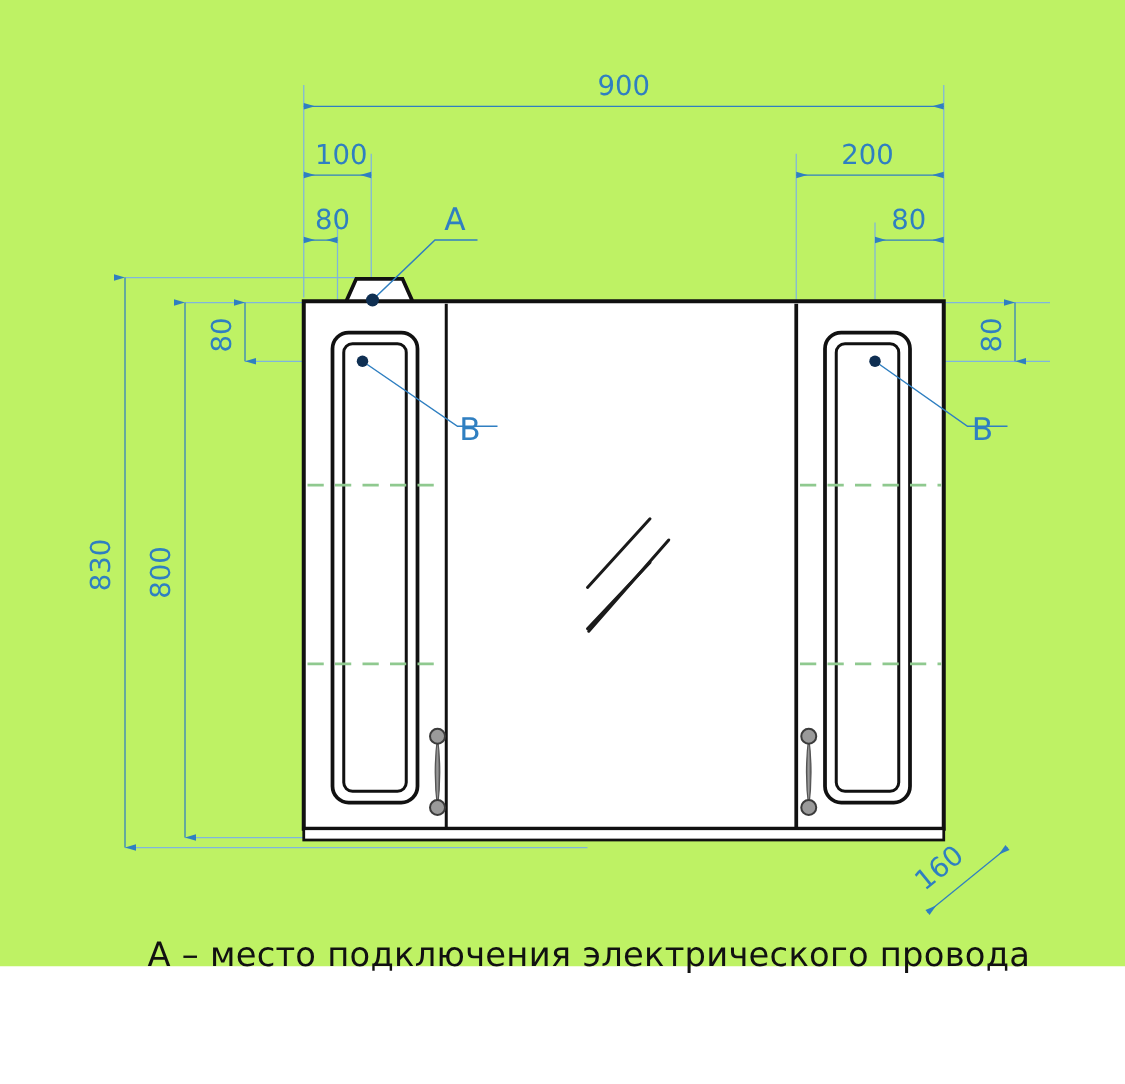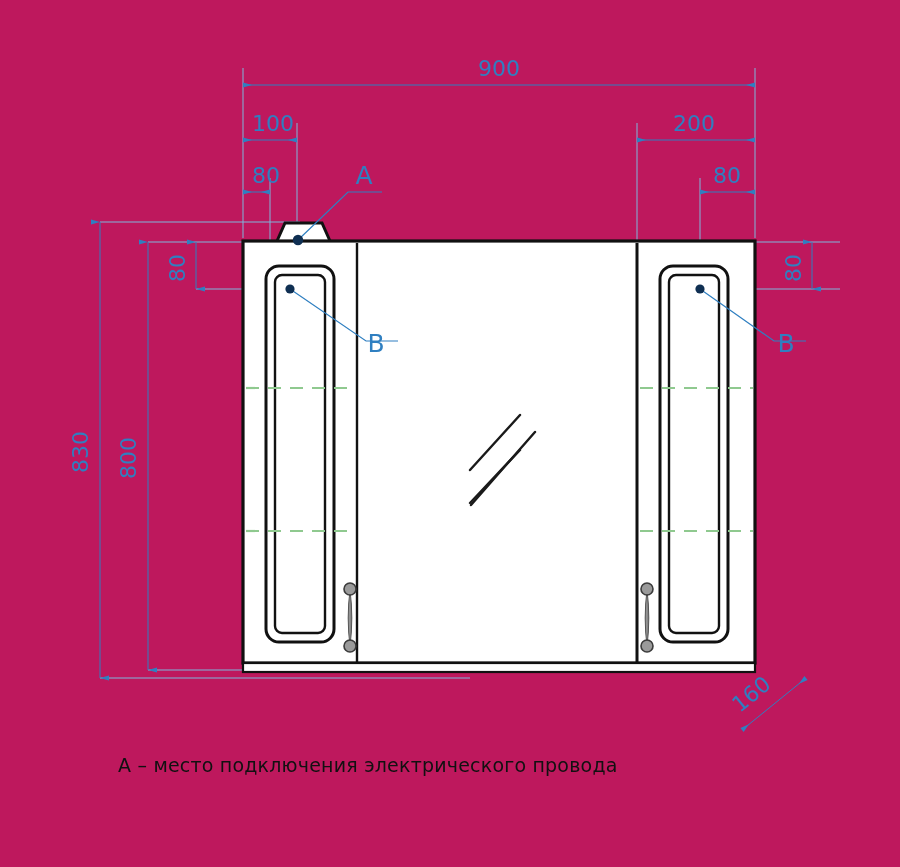--- a/index.html
+++ b/index.html
@@ -10,40 +10,40 @@
   body {
     width: 900px;
     height: 867px;
     font-family: "DejaVu Sans", "Liberation Sans", sans-serif;
     overflow: hidden;
     position: relative;
   }
   #sheet {
     position: relative;
     width: 900px;
-    height: 867px;
-    background: #be185d;
+    height: 773px;
+    background: #bef264;
   }
   svg#drawing {
     position: absolute;
     left: 0;
     top: 0;
     width: 900px;
     height: 867px;
     display: block;
   }
   .legend {
     position: absolute;
     left: 118px;
     top: 748px;
     width: 760px;
   }
   .legend-line {
     font-family: "DejaVu Sans", "Liberation Sans", sans-serif;
-    font-size: 19px;
+    font-size: 27px;
     letter-spacing: 0.2px;
     color: #111111;
     line-height: 34px;
     white-space: pre;
   }
 </style>
 </head>
 <body>
 
 <div id="sheet">

